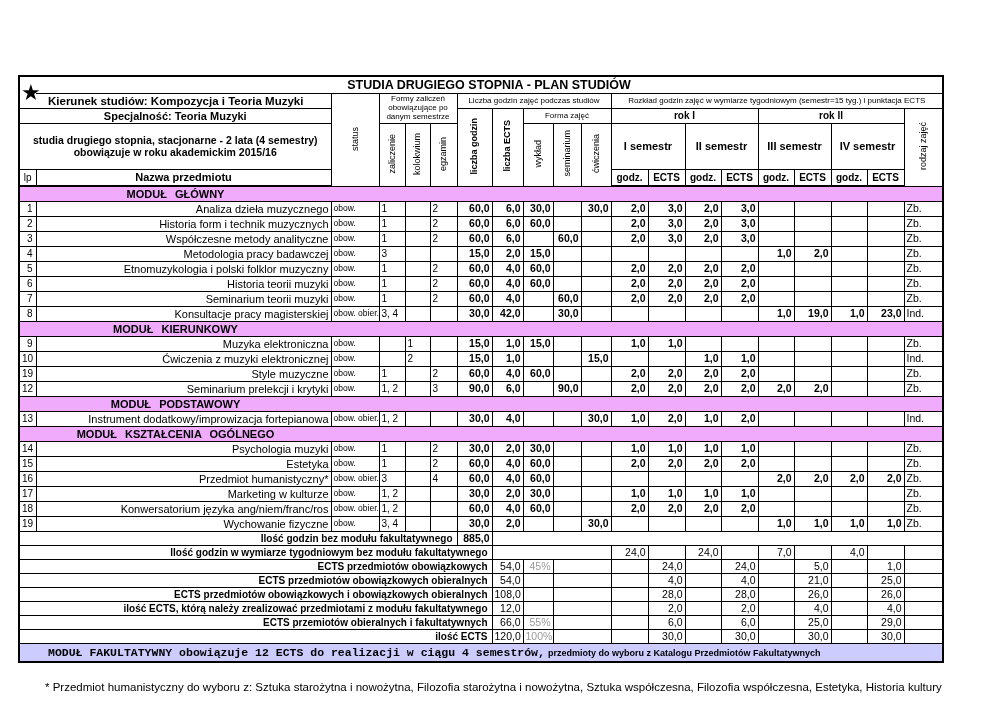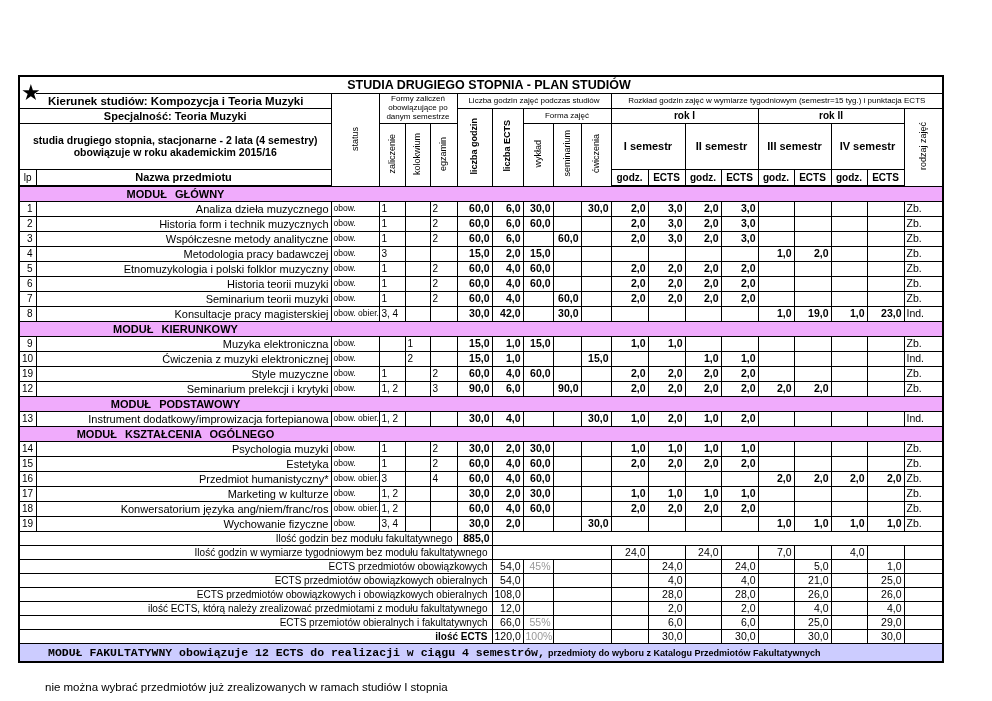--- a/index.html
+++ b/index.html
@@ -32,21 +32,21 @@
   .module-row td{background:#f0abfc;font-weight:bold;}
   .module-name{text-align:center;word-spacing:5px;font-size:11px;}
   .module-rest{border-left:hidden;}
   td.lp{text-align:right;font-size:10px;padding-right:3px;}
   td.nazwa{text-align:right;font-size:11px;}
   td.status{font-size:8.5px;}
   td.mark{font-size:10px;}
   td.num{text-align:right;font-weight:bold;font-size:10.5px;padding:0 2px;}
   td.rodzaj{font-size:10.5px;}
   .summary-row td{height:13px;font-size:10px;}
-  .sum-label{text-align:right;padding-right:4px;}
+  .sum-label{text-align:right;padding-right:4px;font-weight:bold;}
   .summary-row td.num{font-weight:normal;font-size:10.5px;}
   .summary-row td.sum-total{font-weight:bold;}
   td.pct{text-align:right;color:#999;font-size:10.5px;}
   .summary-row.bold td.sum-label{font-weight:bold;}
   .band-row td{background:#ccccff;height:17px;padding-left:28px;}
   .band-main{font-weight:bold;font-size:11.5px;font-family:Liberation Mono, monospace;}
   .band-small{font-weight:bold;font-size:9px;}
   .footnotes{margin:18px 0 0 27px;font-size:11.5px;}
   .footnotes div{margin-bottom:7px;}
 </style>
@@ -677,15 +677,16 @@
       <tr class="band-row">
         <td colspan="20">
           <span class="band-main">MODUŁ FAKULTATYWNY obowiązuje 12 ECTS do realizacji w ciągu 4 semestrów,</span>
           <span class="band-small">przedmioty do wyboru z Katalogu Przedmiotów Fakultatywnych</span>
         </td>
       </tr>
     </tfoot>
   </table>
 
   <div class="footnotes">
+    <div>* Przedmiot humanistyczny do wyboru z: Sztuka starożytna i nowożytna, Filozofia starożytna i nowożytna, Sztuka współczesna, Filozofia współczesna, Estetyka, Historia kultury</div>
     <div>nie można wybrać przedmiotów już zrealizowanych w ramach studiów I stopnia</div>
   </div>
 </div>
 
 </body></html>

